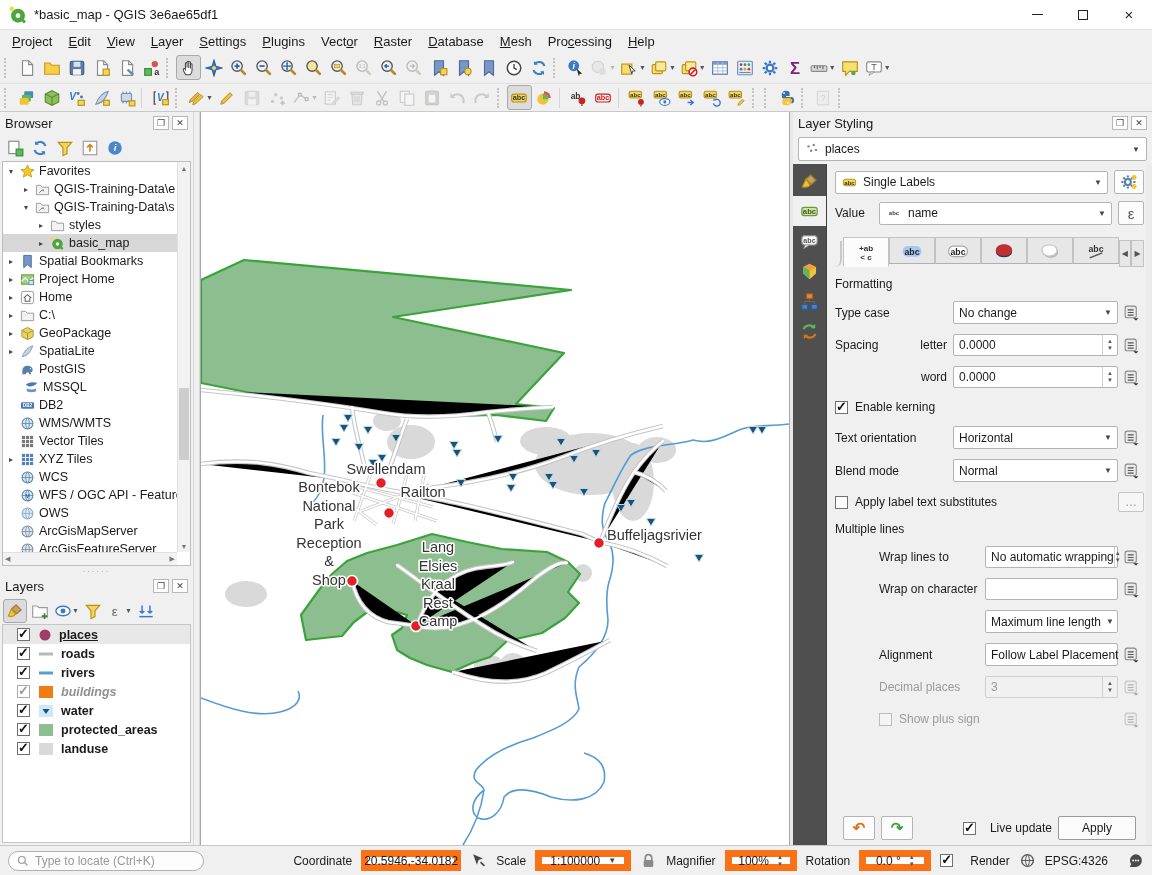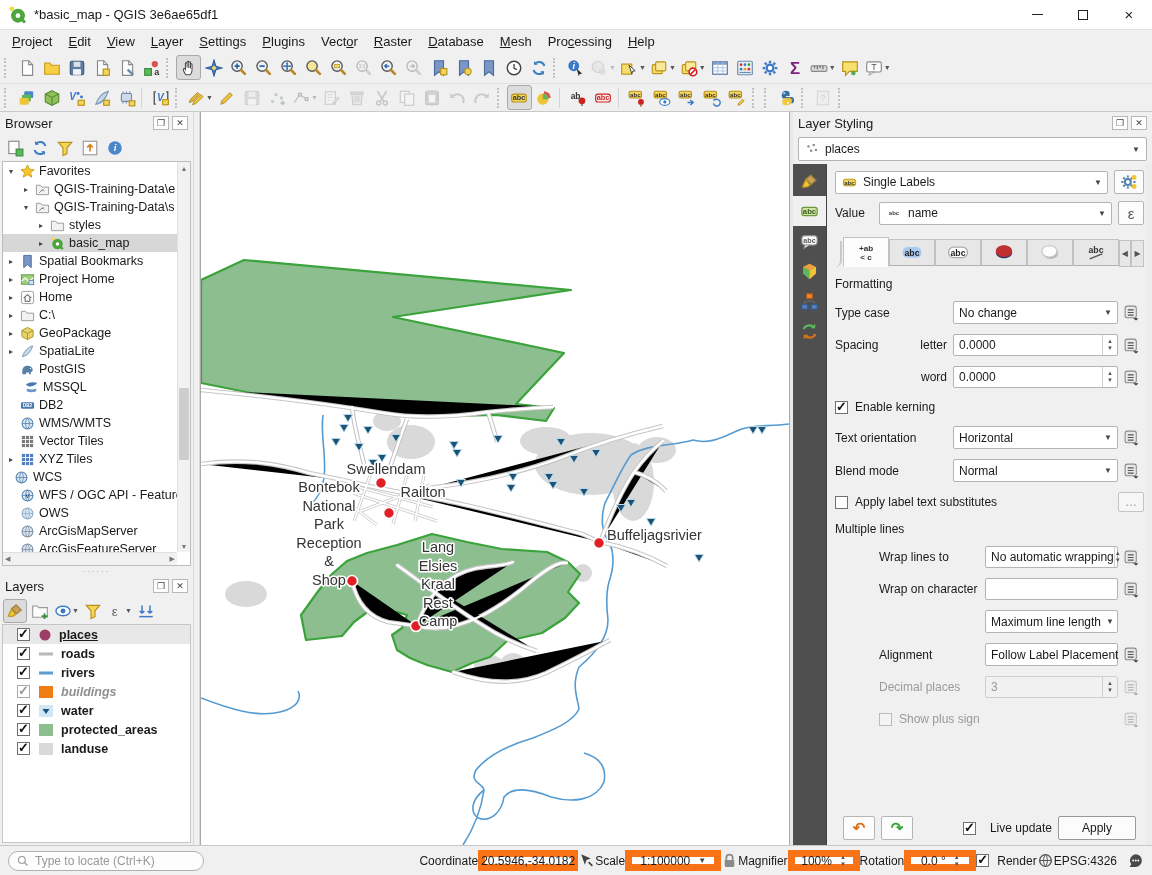--- a/index.html
+++ b/index.html
@@ -122,21 +122,21 @@
 .ckrow.disabled{color:#9a9a9a}
 .dots3{width:26px;height:20px;border:1px solid #c4c4c4;border-radius:2px;background:#f6f6f6;color:#999;display:flex;align-items:center;justify-content:center;margin-left:auto}
 .rscroll{position:absolute;top:0;right:0;bottom:0;width:6px;background:#ececec}
 
 .stylebottom{height:34px;display:flex;align-items:center;padding:0 8px;gap:6px}
 .ubtn{width:32px;height:24px;border:1px solid #b4b4b4;border-radius:2px;background:#fcfcfc;display:flex;align-items:center;justify-content:center;font-size:15px;font-weight:bold}
 .ubtn.undo{color:#d9731a}
 .ubtn.redo{color:#3aa53a}
 .applybtn{width:78px;height:24px;border:1px solid #9a9a9a;border-radius:2px;background:#fcfcfc;display:flex;align-items:center;justify-content:center}
 
-.statusbar{height:30px;display:flex;align-items:center;background:#f0f0f0;border-top:1px solid #c8c8c8;padding:0 8px;gap:0;font-size:12px;white-space:nowrap}
+.statusbar{height:30px;display:flex;align-items:center;background:#f0f0f0;border-top:1px solid #c8c8c8;padding:0 8px;gap:9px;font-size:12px;white-space:nowrap}
 .locate{width:196px;height:20px;border:1px solid #b0b0b0;border-radius:10px;background:#fdfdfd;display:flex;align-items:center;padding:0 8px;gap:6px;color:#999}
 .locate svg{width:12px;height:12px}
 .sfield{height:21px;border:7px solid #f97316;background:#fff;display:flex;align-items:center;justify-content:center;padding:0 7px}
 .sfield .arr{font-size:8px;color:#444;margin-left:8px}
 .sfield .updn{margin-left:8px;font-size:6px;color:#555;line-height:1.1;display:flex;flex-direction:column}
 .sicon{width:17px;height:17px;display:inline-flex}
 .sicon svg{width:100%;height:100%}
 .flexsp{flex:1}
 u{text-decoration:underline}
 </style>
@@ -1048,21 +1048,21 @@
                     <rect x="6.3" y="6.3" width="3.4" height="3.4"></rect>
                     <rect x="10.6" y="6.3" width="3.4" height="3.4"></rect>
                     <rect x="2" y="10.6" width="3.4" height="3.4"></rect>
                     <rect x="6.3" y="10.6" width="3.4" height="3.4"></rect>
                     <rect x="10.6" y="10.6" width="3.4" height="3.4"></rect>
                   </g>
                 </svg>
               </span>
               <span class="tlabel">XYZ Tiles</span>
             </div>
-            <div class="trow" style="padding-left: 0;">
+            <div class="trow" style="padding-left: 6px;">
               <span class="exp"></span>
               <span class="ticon16">
                 <svg viewBox="0 0 16 16" width="100%" height="100%">
                   <circle cx="8" cy="8" r="5.8" fill="#d8e6f2" stroke="#5580aa" stroke-width="1.1"></circle>
                   <path d="M2.2 8h11.6M8 2.2c2.6 2.2 2.6 9.4 0 11.6M8 2.2c-2.6 2.2-2.6 9.4 0 11.6" fill="none" stroke="#5580aa" stroke-width=".8"></path>
                 </svg>
               </span>
               <span class="tlabel">WCS</span>
             </div>
             <div class="trow" style="padding-left: 6px;">
@@ -1490,21 +1490,21 @@
                   <text x="8" y="11" font-size="8" text-anchor="middle" fill="#444" font-weight="bold">abc</text>
                 </svg>
               </span>
             <span>name</span>
             <span class="arr">▼</span>
           </div>
           <div class="epsbtn">ε</div>
         </div>
         <div class="tabbar">
           <div class="tabsquig"></div>
-          <div style="display:flex;align-items:center">
+          <div style="display:flex;align-items:flex-start">
 
           <div class="stab selected">
                 <span class="ticon">
                   <svg viewBox="0 0 16 16" width="100%" height="100%">
                     <text x="8" y="7.5" font-size="6.5" text-anchor="middle" font-weight="bold" fill="#333">+ab</text>
                     <text x="8" y="14" font-size="6.5" text-anchor="middle" font-weight="bold" fill="#333">&lt; c</text>
                   </svg>
                 </span>
               </div>
               <div class="stab">

